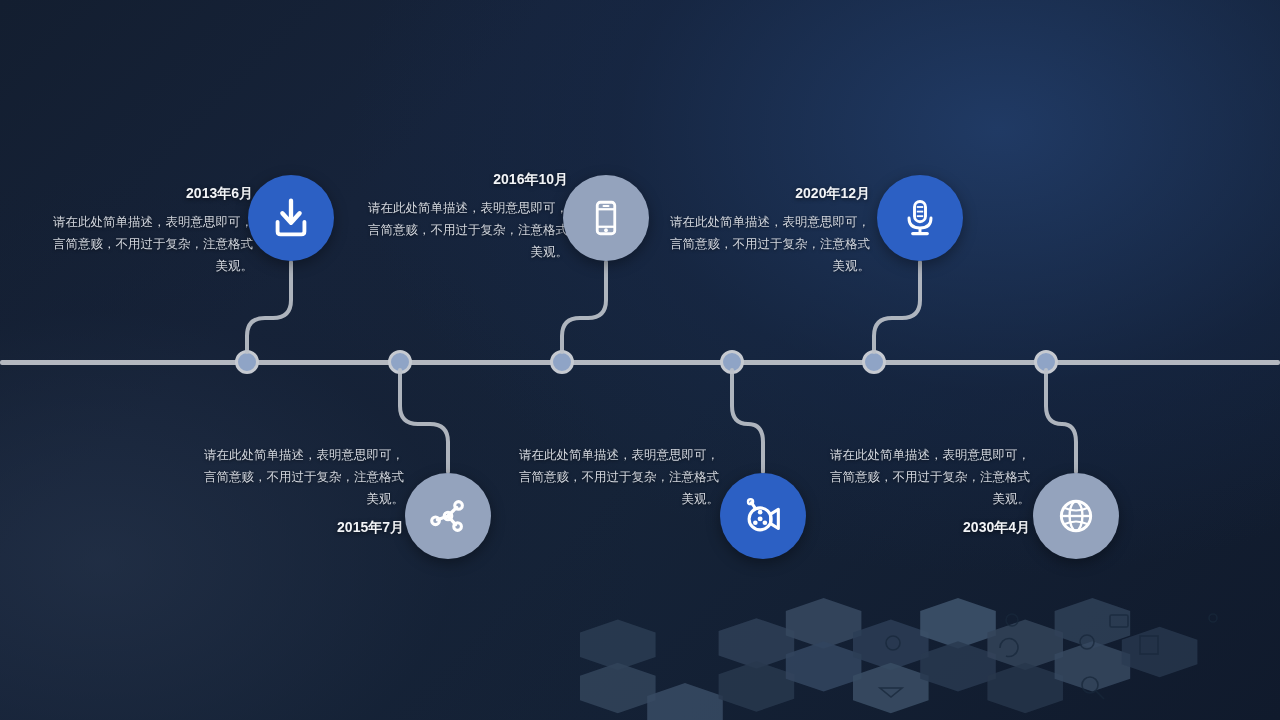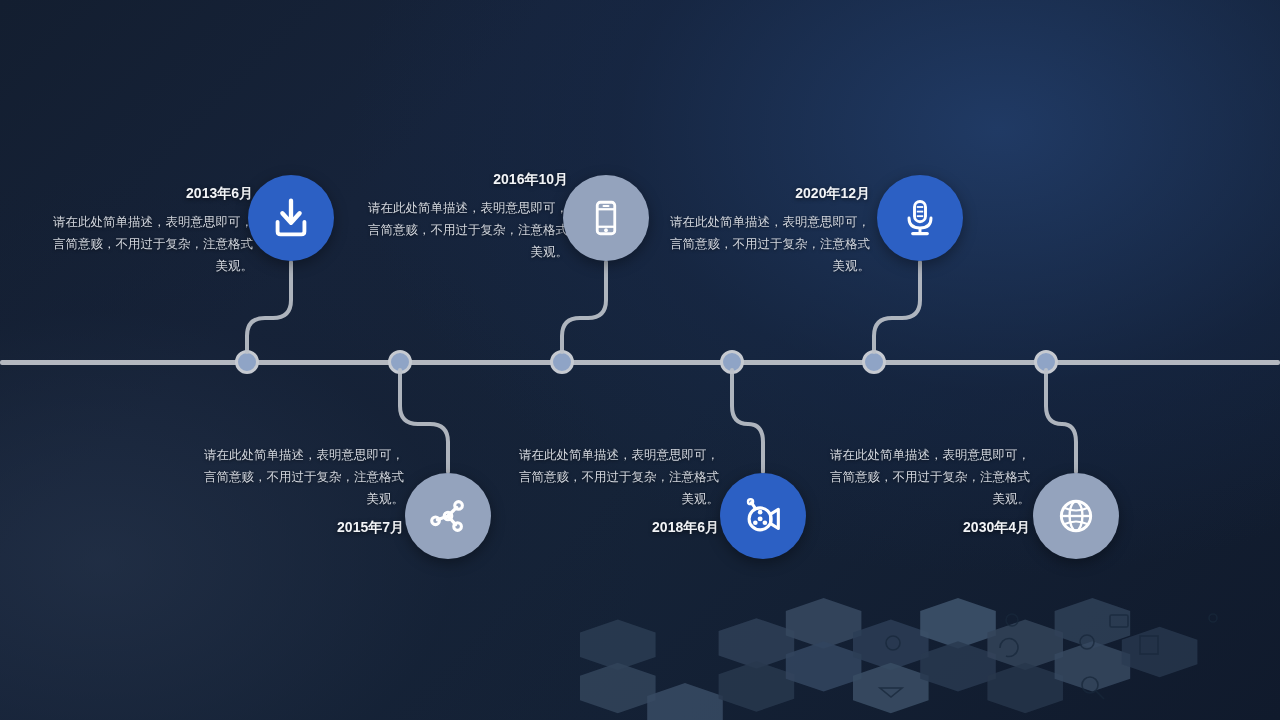--- a/index.html
+++ b/index.html
@@ -197,21 +197,20 @@
       <rect x="14" y="6" width="20" height="36" rx="3.5" fill="none" stroke="#fff" stroke-width="3.2"></rect>
       <line x1="14" y1="14" x2="34" y2="14" stroke="#fff" stroke-width="2.6"></line>
       <line x1="14" y1="34" x2="34" y2="34" stroke="#fff" stroke-width="2.6"></line>
       <rect x="20" y="9" width="8" height="2.4" rx="1.2" fill="#fff"></rect>
       <circle cx="24" cy="38" r="2.2" fill="#fff"></circle>
     </svg>
   </div>
 
   <div class="txt bottom" style="left:511px; top:436px;">
     <div class="desc">请在此处简单描述，表明意思即可，言简意赅，不用过于复杂，注意格式美观。</div>
-    <div class="year">2018年6月</div>
   </div>
   <div class="bubble blue" style="left:763px; top:516px;">
     <svg width="46" height="46" viewBox="0 0 48 48">
       <circle cx="21" cy="27" r="11.5" fill="none" stroke="#fff" stroke-width="3.2"></circle>
       <circle cx="21" cy="27" r="2.6" fill="#fff"></circle>
       <circle cx="21" cy="20" r="2.4" fill="#fff"></circle>
       <circle cx="16" cy="31" r="2.4" fill="#fff"></circle>
       <circle cx="26" cy="31" r="2.4" fill="#fff"></circle>
       <path d="M32 22 L40 17 L40 37 L32 32 Z" fill="none" stroke="#fff" stroke-width="3.2" stroke-linejoin="round"></path>
       <path d="M16 16 L12 10" stroke="#fff" stroke-width="3.2" stroke-linecap="round"></path>

